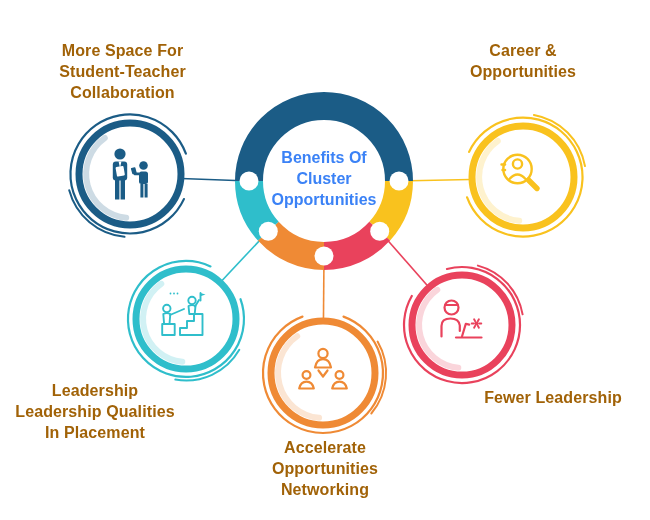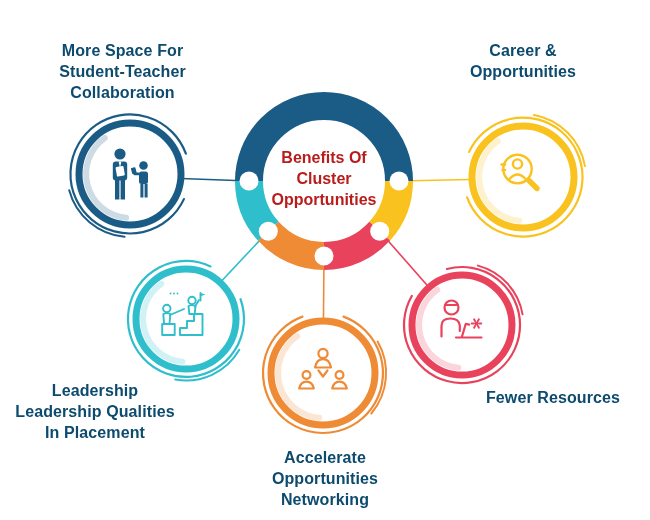--- a/index.html
+++ b/index.html
@@ -10,30 +10,30 @@
     overflow:hidden;
     font-family:"Liberation Sans", sans-serif;
   }
   .canvas{position:absolute;left:0;top:0;}
   .label{
     position:absolute;
     text-align:center;
     font-weight:700;
     font-size:16px;
     line-height:21px;
-    color:#0c4a6e;
+    color:#a16207;
     letter-spacing:.1px;
   }
   .label span{display:block;}
   .hub-title{
     position:absolute;
     left:259px;top:147px;width:130px;
     text-align:center;
     font-weight:700;font-size:16px;line-height:21px;
-    color:#b91c1c;
+    color:#3b82f6;
   }
   .hub-title span{display:block;}
 </style>
 </head>
 <body>
 
 <div class="stage">
 
   <svg class="canvas" width="650" height="520" viewBox="0 0 650 520">
 
@@ -173,23 +173,23 @@
     <span>Career &amp;</span>
     <span>Opportunities</span>
   </div>
 
   <div class="label" style="left:0px;top:380px;width:190px">
     <span>Leadership</span>
     <span>Leadership Qualities</span>
     <span>In Placement</span>
   </div>
 
-  <div class="label" style="left:240px;top:447px;width:170px">
+  <div class="label" style="left:240px;top:437px;width:170px">
     <span>Accelerate</span>
     <span>Opportunities</span>
     <span>Networking</span>
   </div>
 
   <div class="label" style="left:458px;top:387px;width:190px">
-    <span>Fewer Resources</span>
+    <span>Fewer Leadership</span>
   </div>
 
 </div>
 
 </body></html>

